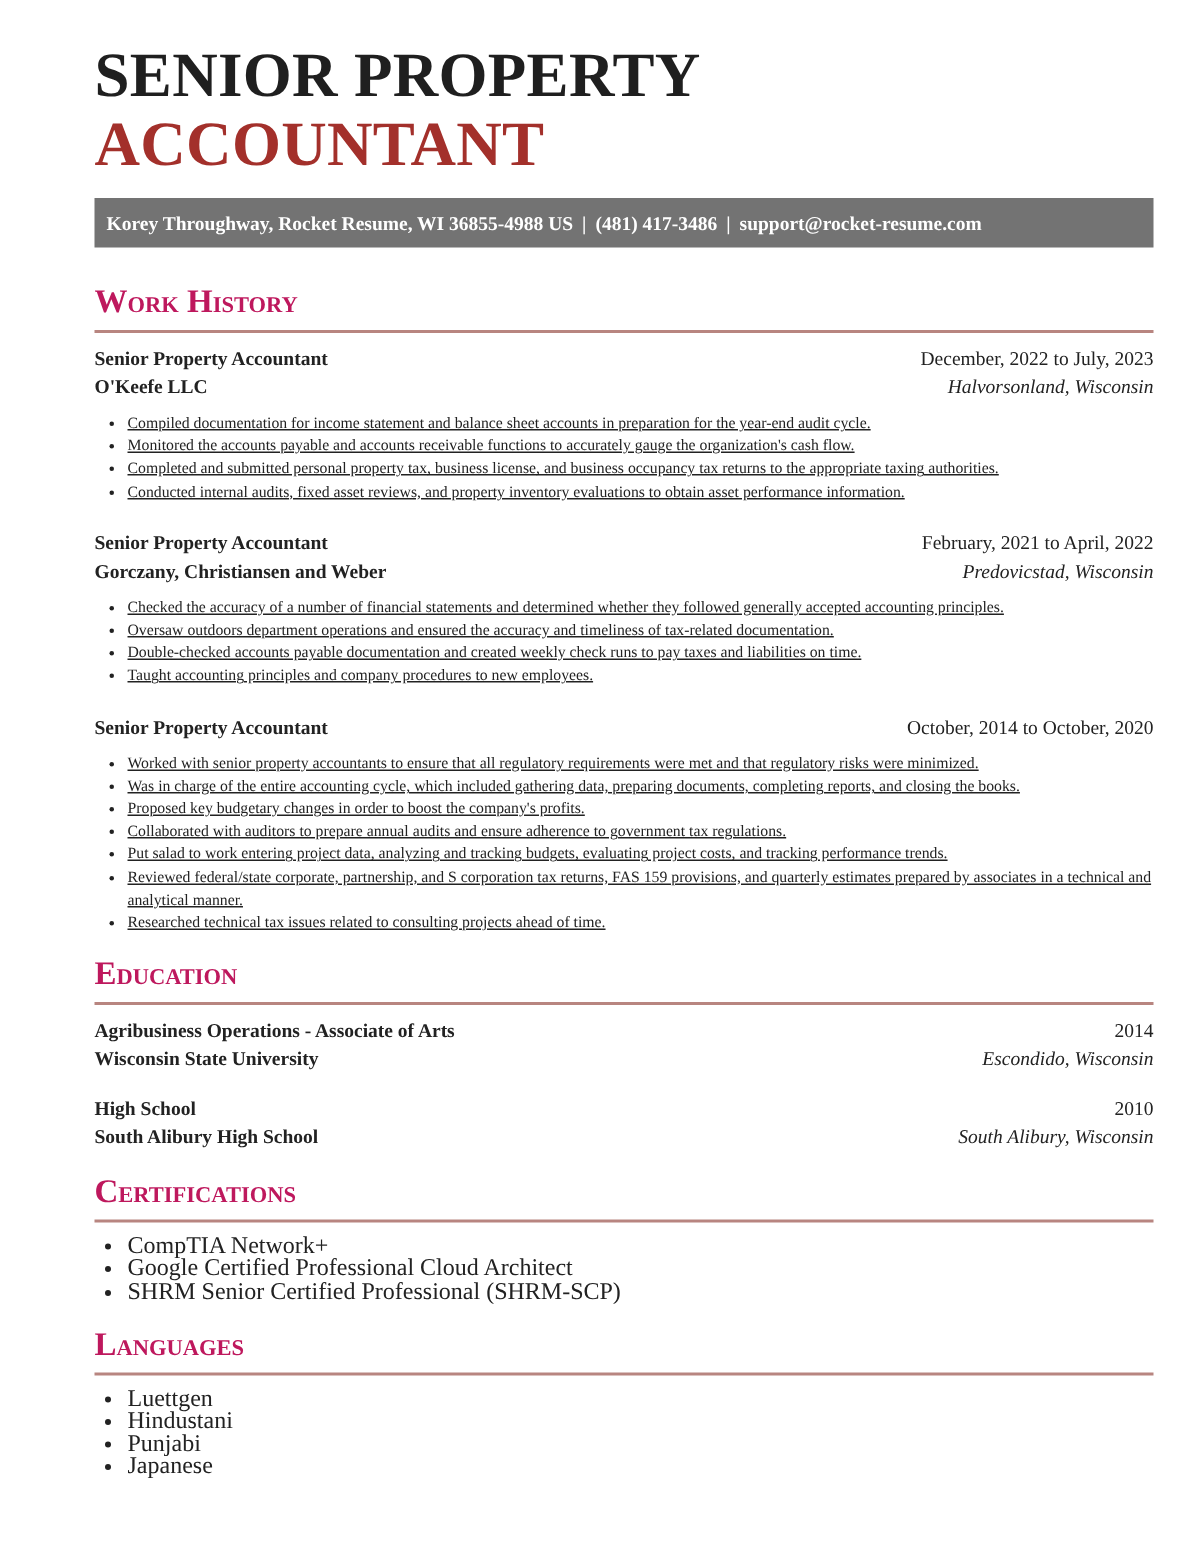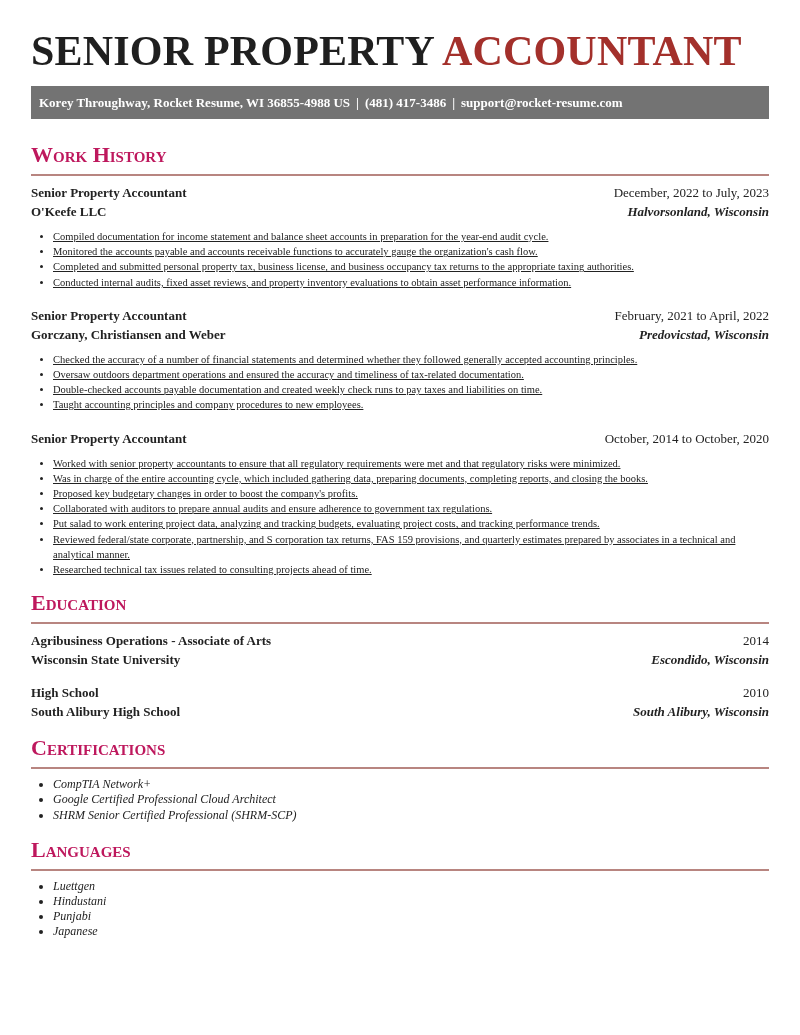--- a/index.html
+++ b/index.html
@@ -1,21 +1,21 @@
 <!DOCTYPE html>
 <html><head>
 <meta charset="utf-8">
 <style>
   html, body { margin: 0; padding: 0; background: #ffffff; }
   body {
     width: 800px; height: 1035px; overflow: hidden;
     font-family: "Liberation Serif", "DejaVu Serif", serif;
     color: #222222;
   }
-  .page { padding: 0 31px 0 31px; }
+  .page { padding: 0 31px 0 31px; margin-left: 32px; }
   .title {
     margin: 0; padding-top: 28px;
     font-size: 42px; font-weight: bold; line-height: 46px;
     letter-spacing: 0.2px;
     color: #1f1f1f;
   }
   .title .accent { color: #a3302b; }
   .contact-bar {
     margin-top: 12px;
     background: #737373; color: #ffffff;
@@ -29,30 +29,30 @@
     margin: 0; font-size: 22px; font-weight: bold;
     font-variant: small-caps; color: #be185d;
     line-height: 28px;
   }
   .rule { height: 2px; background: #b88580; margin-top: 5px; }
   .s-work { margin-top: 22px; }
   .job { margin-top: 8px; }
   .row { display: flex; justify-content: space-between; font-size: 13px; line-height: 18px; }
   .row + .row { margin-top: 1px; }
   .row .l { font-weight: bold; }
-  .row .loc { font-style: italic; font-weight: bold; }
+  .row .loc { font-style: italic; }
   ul.bullets { margin: 8px 0 0 0; padding-left: 22px; font-size: 10.5px; line-height: 15.2px; text-decoration: underline; }
   ul.bullets li { padding-left: 0px; }
   .job-gap { margin-top: 17px; }
   .s-edu { margin-top: 12px; }
   .edu { margin-top: 8px; }
   .edu-gap { margin-top: 15px; }
   .s-cert { margin-top: 13px; }
   .s-lang { margin-top: 13px; }
-  ul.plain { margin: 8px 0 0 0; padding-left: 22px; font-size: 12px; line-height: 15.2px; font-style: italic; }
+  ul.plain { margin: 8px 0 0 0; padding-left: 22px; font-size: 16px; line-height: 15.2px; }
 </style>
 </head>
 <body>
 
 <div class="page">
 
   <h1 class="title"><span>SENIOR PROPERTY</span> <span class="accent">ACCOUNTANT</span></h1>
 
   <div class="contact-bar">
     <span>Korey Throughway, Rocket Resume, WI 36855-4988 US</span><span class="sep">|</span><span>(481) 417-3486</span><span class="sep">|</span><span>support@rocket-resume.com</span>

